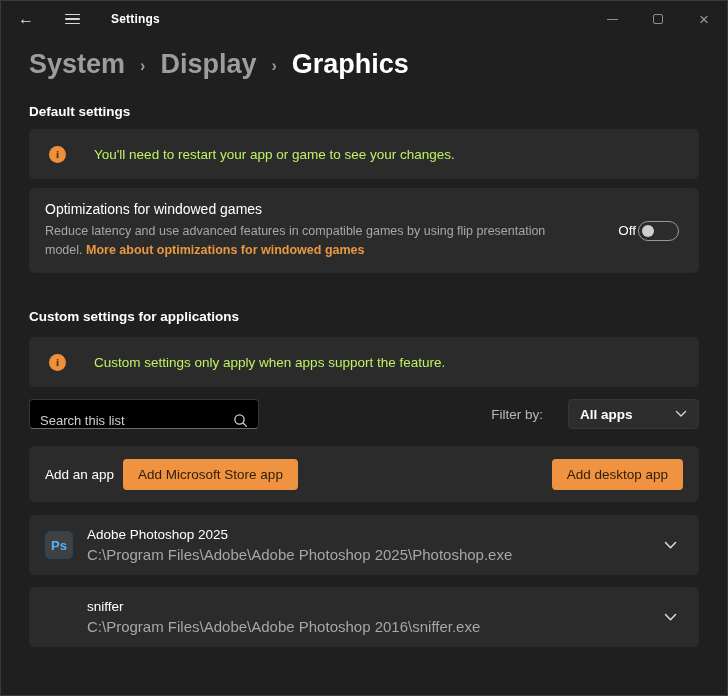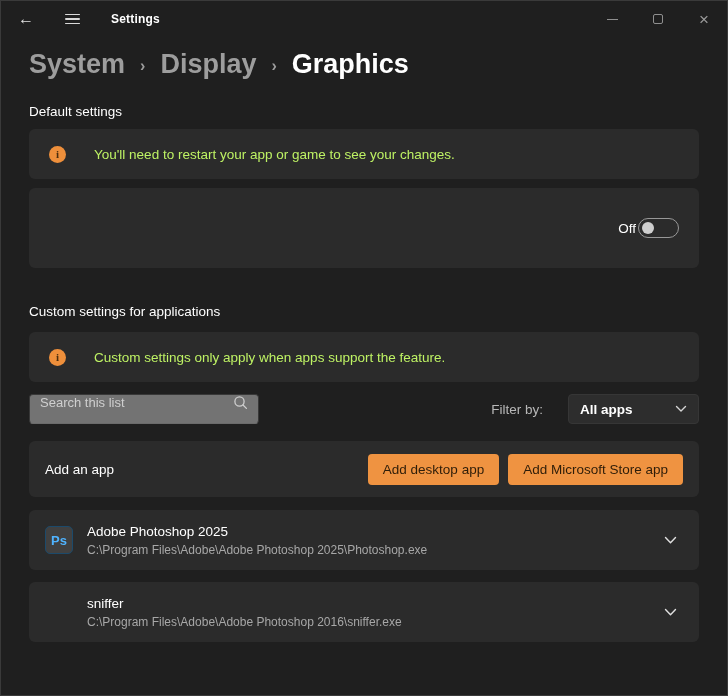--- a/index.html
+++ b/index.html
@@ -22,43 +22,43 @@
   .win-btn { width: 46px; height: 34px; display: flex; align-items: center; justify-content: center; color: #9a9a9a; }
   .min-glyph { width: 11px; height: 1px; background: #8f8f8f; }
   .max-glyph { width: 10px; height: 10px; border: 1px solid #8f8f8f; border-radius: 2px; }
   .close-glyph { font-size: 17px; line-height: 1; color: #9a9a9a; }
   
   .breadcrumb { display: flex; align-items: center; padding: 12px 28px 0; gap: 15px; font-size: 27px; font-weight: 600; }
   .crumb-dim { color: #9d9d9d; }
   .crumb-sep { color: #9d9d9d; font-size: 16px; font-weight: 700; padding-top: 3px; }
   .crumb-current { color: #ffffff; }
   
-  .section-h { margin: 24px 28px 0; font-size: 13.5px; font-weight: 400; }
+  .section-h { margin: 24px 28px 0; font-size: 13.5px; font-weight: 700; }
   .section-h.custom { margin-top: 36px; }
   
   .card { margin: 10px 28px 0; background: #2b2b2b; border-radius: 6px; }
   .banner { height: 50px; display: flex; align-items: center; padding-left: 20px; }
   .info-icon { width: 17px; height: 17px; border-radius: 50%; background: #ee8f3b; color: #4a2d0e;
                font-size: 11px; font-weight: 700; display: flex; align-items: center; justify-content: center;
                font-family: "Liberation Serif", serif; flex: none; }
   .banner-text { margin-left: 28px; font-size: 13.5px; color: #bef264; }
   
   .opt-card { margin-top: 9px; min-height: 80px; display: flex; align-items: center; padding: 13px 20px 13px 16px; }
   .opt-left { max-width: 505px; }
   .opt-title { font-size: 14px; margin-bottom: 5px; }
   .opt-desc { font-size: 12.5px; line-height: 19px; color: #a7a7a7; }
   .opt-link { color: #e8993f; font-weight: 700; cursor: pointer; }
   .opt-right { margin-left: auto; display: flex; align-items: center; gap: 2px; }
   .toggle-label { font-size: 13.5px; }
   .toggle { width: 41px; height: 20px; border: 1px solid #989898; border-radius: 11px; position: relative; cursor: pointer; }
   .toggle-knob { position: absolute; left: 3px; top: 3px; width: 12px; height: 12px; border-radius: 50%; background: #cecece; }
   
   .search-row { margin: 12px 28px 0; display: flex; align-items: center; }
-  .search-box { width: 230px; height: 30px; background: #737373; border: 1px solid #383838; border-bottom-color: #6b6b6b;
-                border-radius: 4px; display: flex; align-items: flex-start; padding: 0 10px; }
+  .search-box { width: 230px; height: 30px; background: #000000; border: 1px solid #383838; border-bottom-color: #6b6b6b;
+                border-radius: 4px; display: flex; align-items: flex-end; padding: 0 10px; }
   .search-box input { flex: 1; background: transparent; border: none; outline: none; color: #f0f0f0;
                       font-size: 13px; font-family: "Liberation Sans", sans-serif; }
   .search-box input::placeholder { color: #cfcfcf; }
   .filter-label { margin-left: auto; color: #b8b8b8; font-size: 13.5px; margin-right: 25px; }
   .dropdown { width: 131px; height: 30px; background: #2d2d2d; border: 1px solid #363636; border-radius: 4px;
               display: flex; align-items: center; padding: 0 11px; cursor: pointer; }
   .dropdown-value { font-size: 13.5px; font-weight: 600; }
   .dropdown svg { margin-left: auto; }
   
   .add-card { margin-top: 17px; height: 56px; display: flex; align-items: center; padding: 0 16px; }
@@ -67,21 +67,21 @@
                 font-size: 13.5px; font-family: "Liberation Sans", sans-serif; padding: 0 15px; cursor: pointer; }
   .btn-first { margin-left: auto; }
   
   .app-row { margin-top: 13px; height: 60px; display: flex; align-items: center; padding: 0 22px 0 16px; }
   .app-row.second { margin-top: 12px; }
   .app-icon { width: 28px; height: 28px; border-radius: 5px; background: #404040; border: 1px solid #1c4a6b;
               color: #4fb3ff; font-size: 13px; font-weight: 700; display: flex; align-items: center; justify-content: center; flex: none; }
   .app-icon.empty { background: transparent; border: none; }
   .app-meta { margin-left: 14px; }
   .app-name { font-size: 13.5px; margin-bottom: 4px; }
-  .app-path { font-size: 12px; color: #a7a7a7; }
+  .app-path { font-size: 15px; color: #a7a7a7; }
   .row-chevron { margin-left: auto; display: flex; align-items: center; }
 </style>
 </head>
 <body>
 
 <div class="titlebar">
   <div class="tb-btn back">←</div>
   <div class="tb-btn hamburger">
     <span></span>
       <span></span>
@@ -109,20 +109,28 @@
 </div>
 
 <div class="section-h">Default settings</div>
 
 <div class="card banner">
   <div class="info-icon">i</div>
   <div class="banner-text">You'll need to restart your app or game to see your changes.</div>
 </div>
 
 <div class="card opt-card">
+  <div class="opt-left">
+    <div class="opt-title">Optimizations for windowed games</div>
+    <div class="opt-desc">
+      <span>Reduce latency and use advanced features in compatible games by using flip presentation model.</span>
+      <span> </span>
+      <span class="opt-link">More about optimizations for windowed games</span>
+    </div>
+  </div>
   <div class="opt-right">
     <span class="toggle-label">Off</span>
     <div class="toggle">
       <div class="toggle-knob"></div>
     </div>
   </div>
 </div>
 
 <div class="section-h custom">Custom settings for applications</div>
 
@@ -143,22 +151,22 @@
   <div class="dropdown">
     <span class="dropdown-value">All apps</span>
     <svg width="12" height="8" viewBox="0 0 12 8">
       <path d="M1.5 1.5 L6 6 L10.5 1.5" fill="none" stroke="#d5d5d5" stroke-width="1.4" stroke-linecap="round" stroke-linejoin="round"></path>
     </svg>
   </div>
 </div>
 
 <div class="card add-card">
   <span class="add-label">Add an app</span>
+  <button class="btn-accent">Add Microsoft Store app</button>
   <button class="btn-accent btn-first">Add desktop app</button>
-  <button class="btn-accent">Add Microsoft Store app</button>
 </div>
 
 <div class="card app-row">
   <div class="app-icon">Ps</div>
   <div class="app-meta">
     <div class="app-name">Adobe Photoshop 2025</div>
     <div class="app-path">C:\Program Files\Adobe\Adobe Photoshop 2025\Photoshop.exe</div>
   </div>
   <div class="row-chevron">
     <svg width="13" height="9" viewBox="0 0 13 9">

